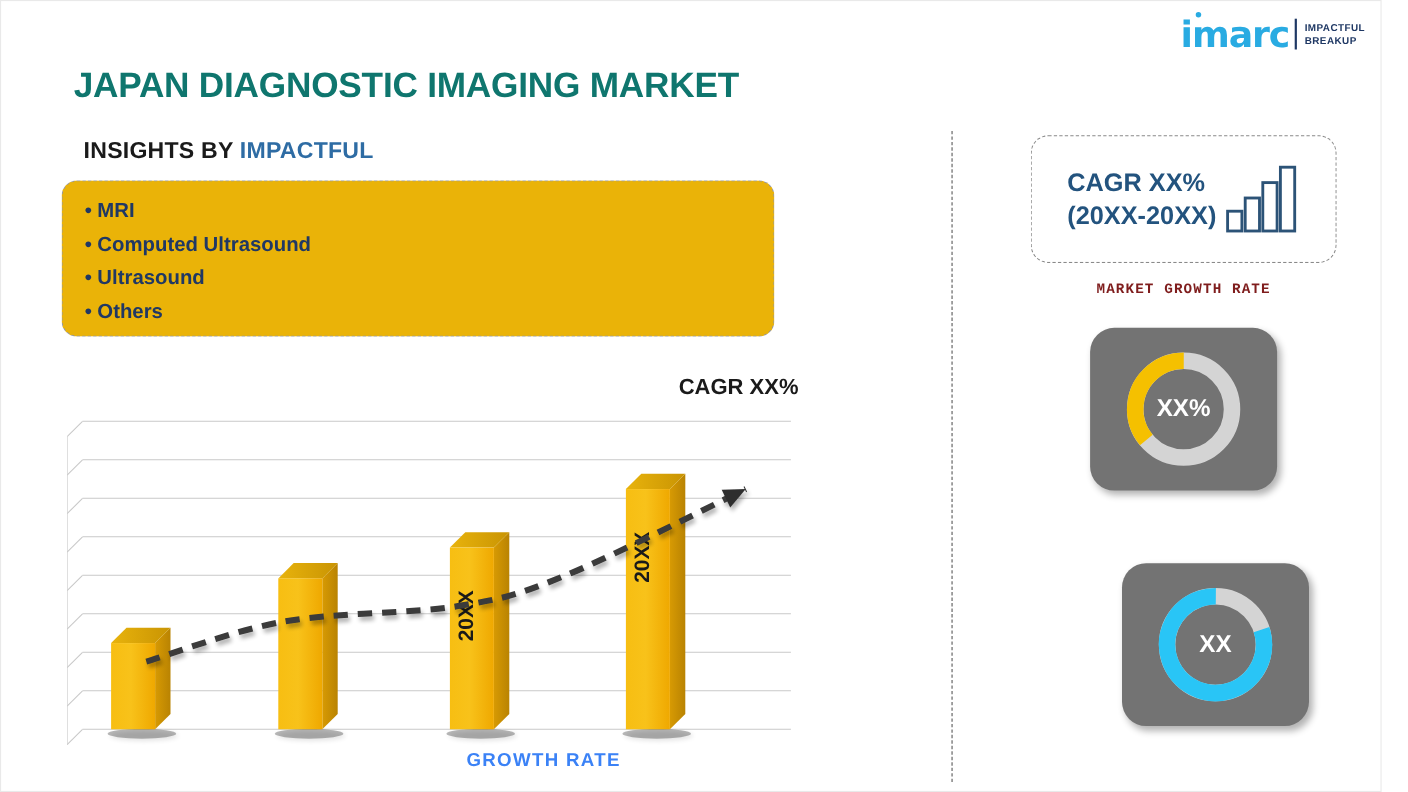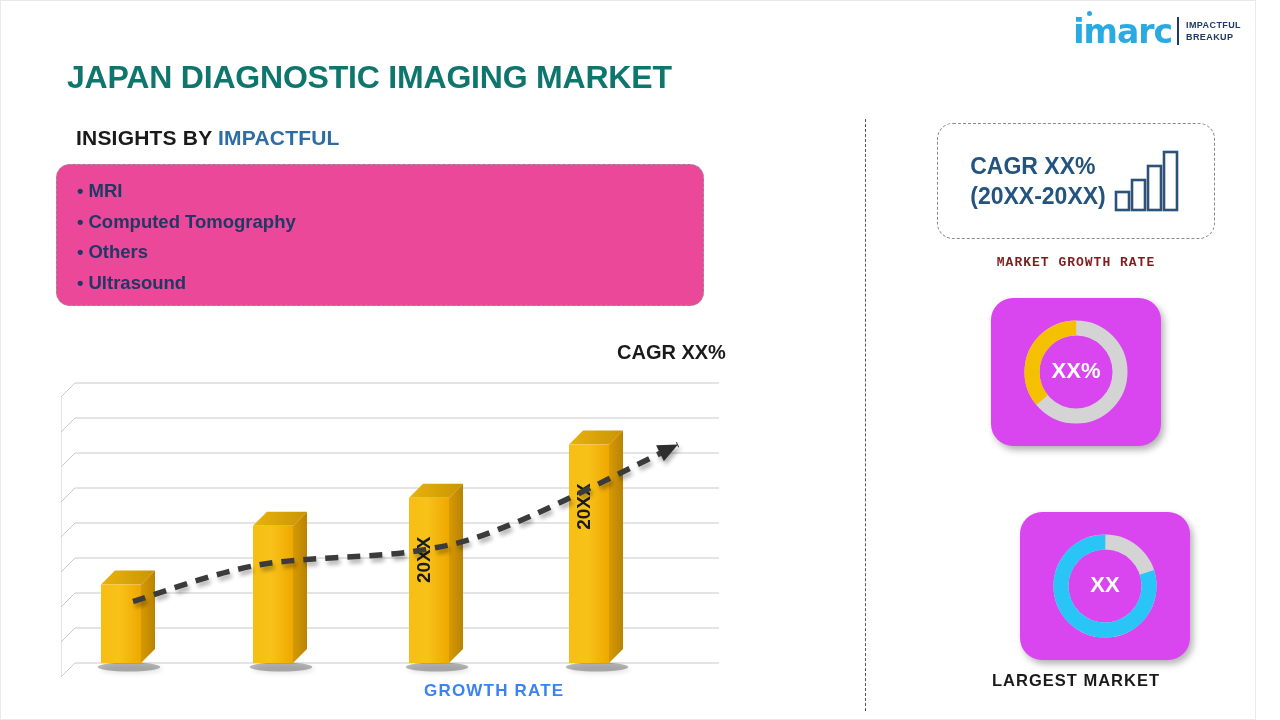--- a/index.html
+++ b/index.html
@@ -92,21 +92,21 @@
   
   #modality-box {
     position: absolute;
     left: 55px;
     top: 163px;
     width: 648px;
     height: 142px;
     border: 1.5px dashed #9a9a9a;
     border-radius: 14px;
     box-sizing: border-box;
-    background: #ec4899;
+    background: #eab308;
   }
   #modality-list {
     position: absolute;
     left: 20px;
     top: 11px;
   }
   .modality-item {
     font-size: 18.5px;
     font-weight: bold;
     color: #203864;
@@ -189,21 +189,21 @@
     letter-spacing: 1px;
     color: #7f1d1d;
     font-family: Liberation Mono, monospace;
   }
 
   .kpi-card {
     position: absolute;
     width: 170px;
     height: 148px;
     border-radius: 22px;
-    background: #d946ef;
+    background: #737373;
     box-shadow: 3px 4px 7px rgba(0,0,0,0.30);
     display: flex;
     align-items: center;
     justify-content: center;
   }
   .kpi-caption {
     position: absolute;
     width: 278px;
     left: 936px;
     text-align: center;
@@ -252,27 +252,27 @@
   <div id="breakup-heading">
     <span>INSIGHTS BY </span><span class="accent">IMPACTFUL</span>
   </div>
 
   <div id="modality-box">
     <div id="modality-list">
       <div class="modality-item">
         <span class="bullet">•</span><span>MRI</span>
       </div>
       <div class="modality-item">
-        <span class="bullet">•</span><span>Computed Tomography</span>
+        <span class="bullet">•</span><span>Computed Ultrasound</span>
+      </div>
+      <div class="modality-item">
+        <span class="bullet">•</span><span>Ultrasound</span>
       </div>
       <div class="modality-item">
         <span class="bullet">•</span><span>Others</span>
-      </div>
-      <div class="modality-item">
-        <span class="bullet">•</span><span>Ultrasound</span>
       </div>
     </div>
   </div>
 
   <div id="chart">
     <svg id="chart-svg" width="700" height="348" viewBox="0 0 700 348">
       <defs>
         <linearGradient id="barFront" x1="0" y1="0" x2="1" y2="0">
           <stop offset="0%" stop-color="#F7BE12"></stop>
           <stop offset="45%" stop-color="#F8C21A"></stop>
@@ -405,15 +405,14 @@
 
   <div class="kpi-card" id="kpi2">
     <div class="donut-wrap">
       <svg width="114" height="114" viewBox="0 0 114 114">
         <circle cx="57" cy="57" r="44" fill="none" stroke="#d4d4d4" stroke-width="15"></circle>
         <circle id="kpi2-arc" cx="57" cy="57" r="44" fill="none" stroke="#29C5F6" stroke-width="15" stroke-dasharray="221.16812281272144 55.29203070318033" transform="rotate(-18 57 57)"></circle>
       </svg>
       <div class="donut-value">XX</div>
     </div>
   </div>
-  <div class="kpi-caption" id="kpi2-caption">LARGEST MARKET</div>
 
 </div>
 
 </body></html>

